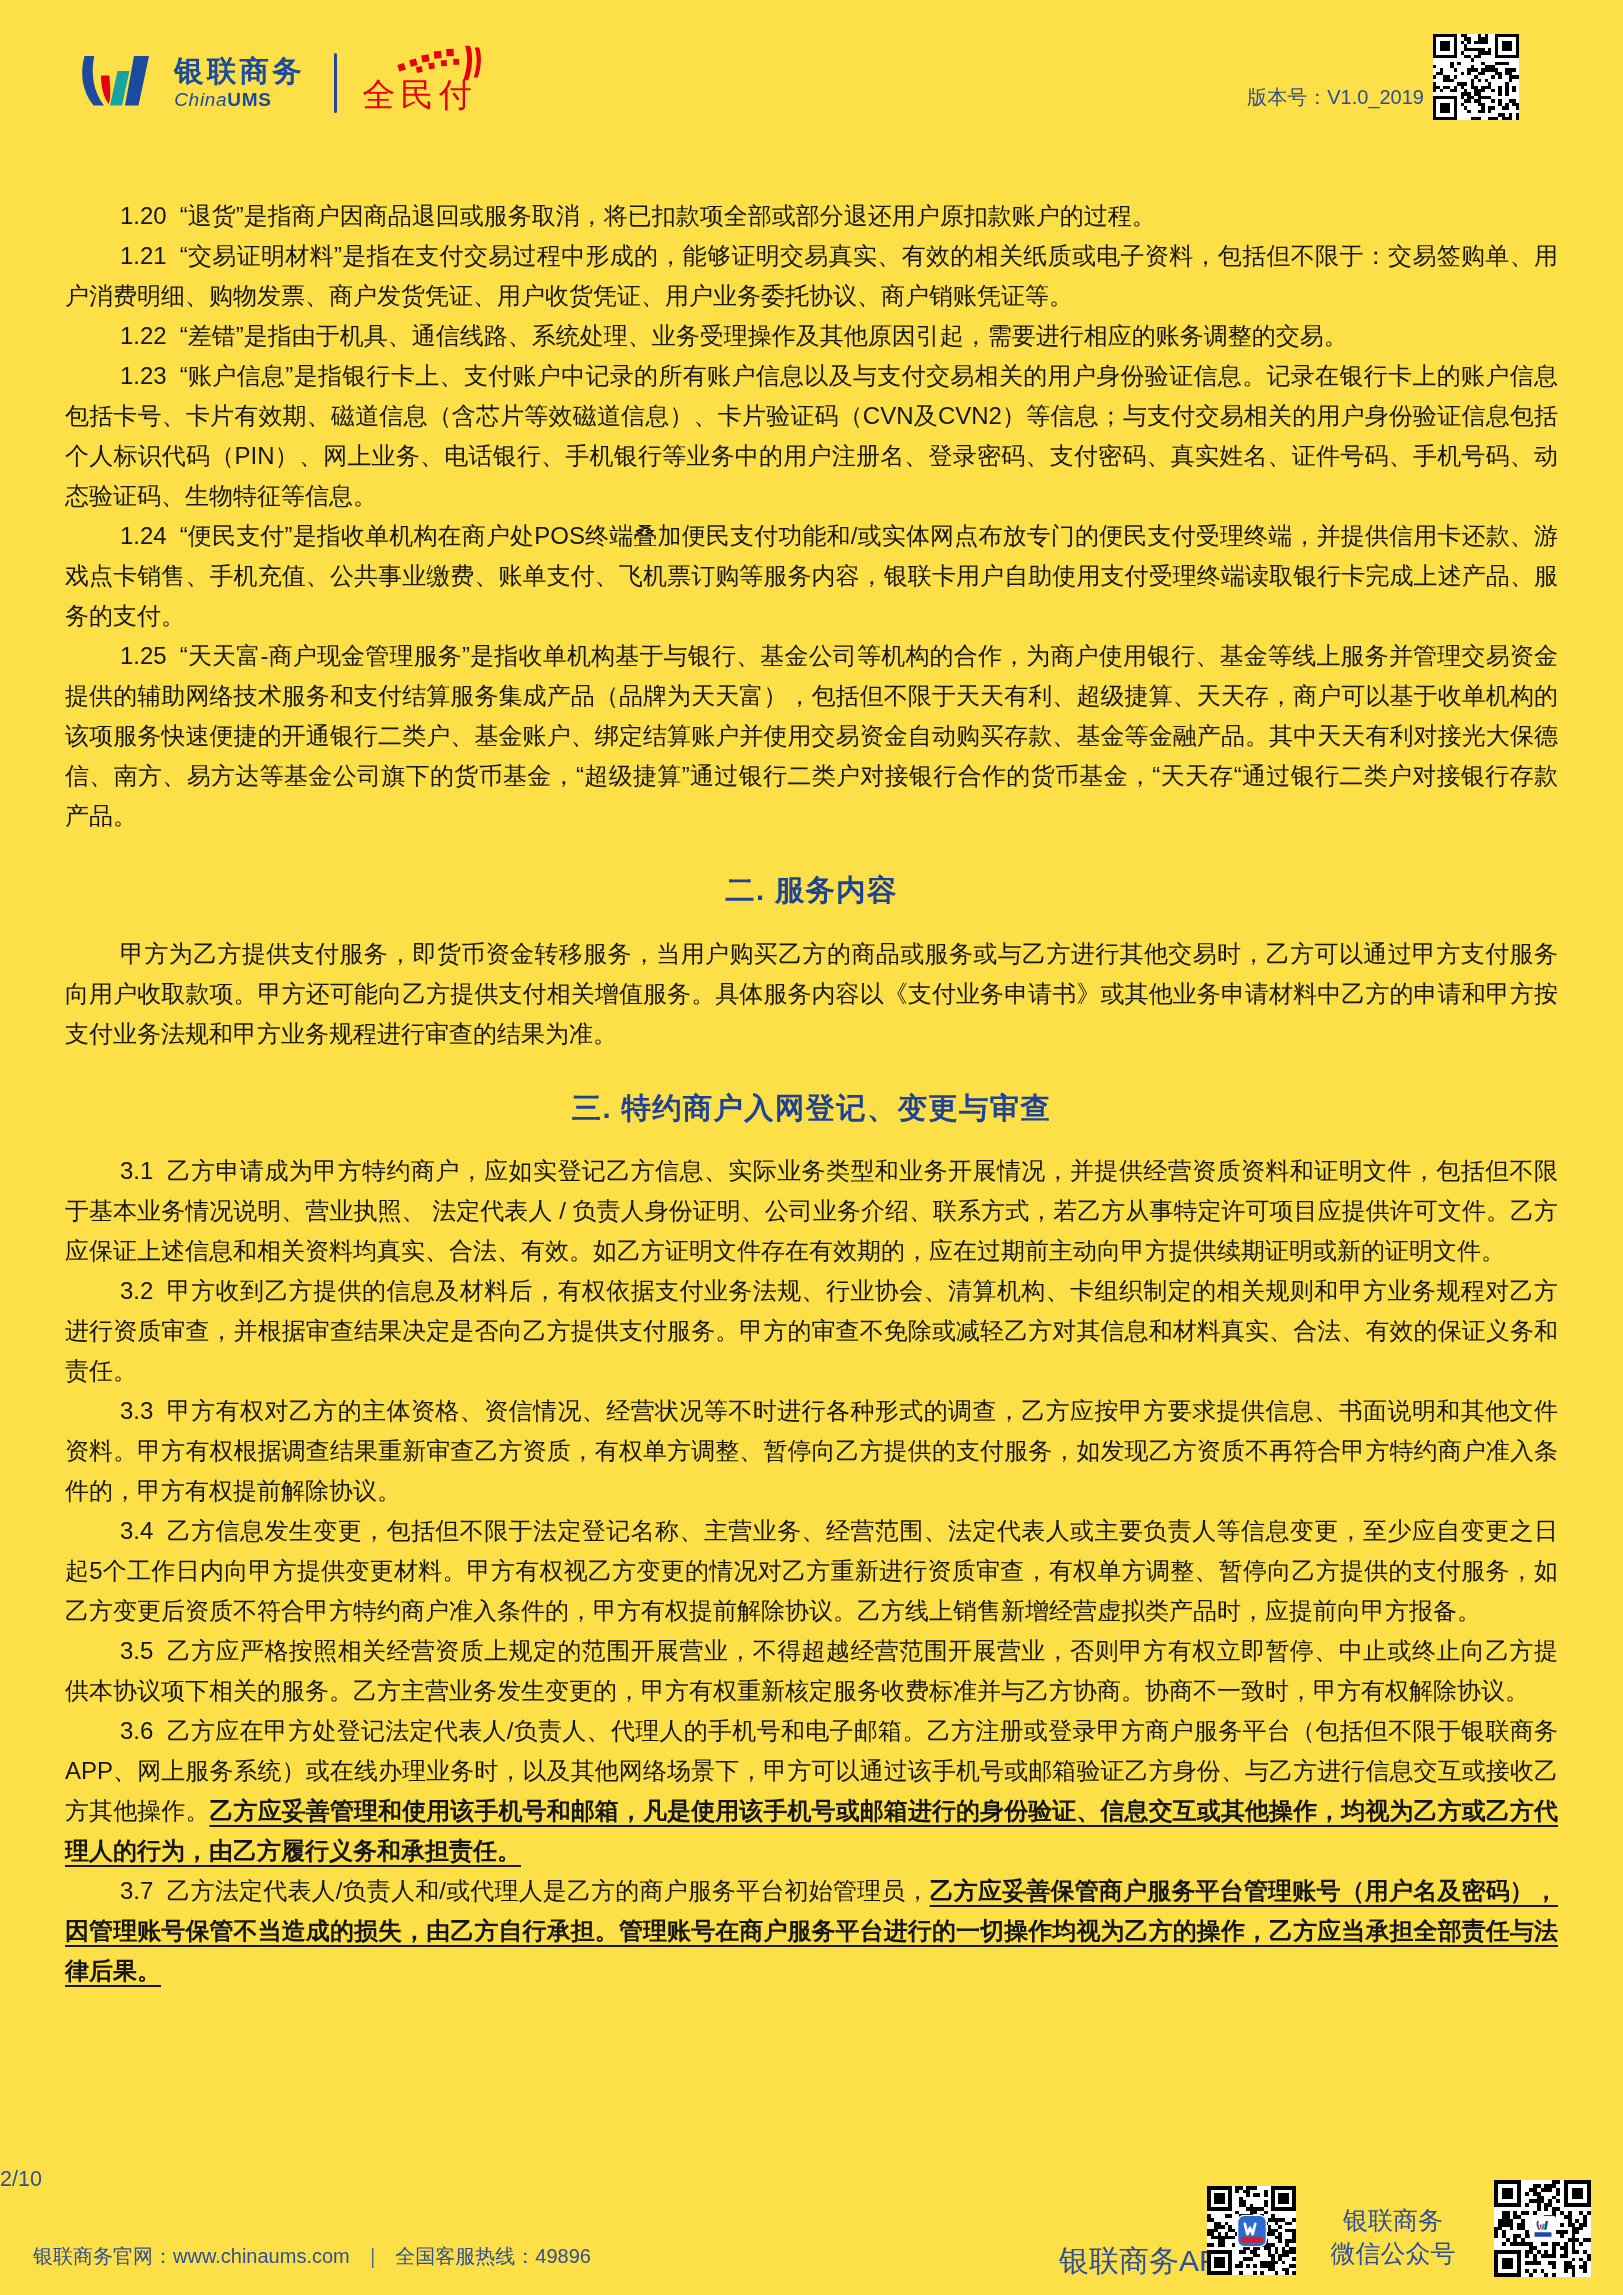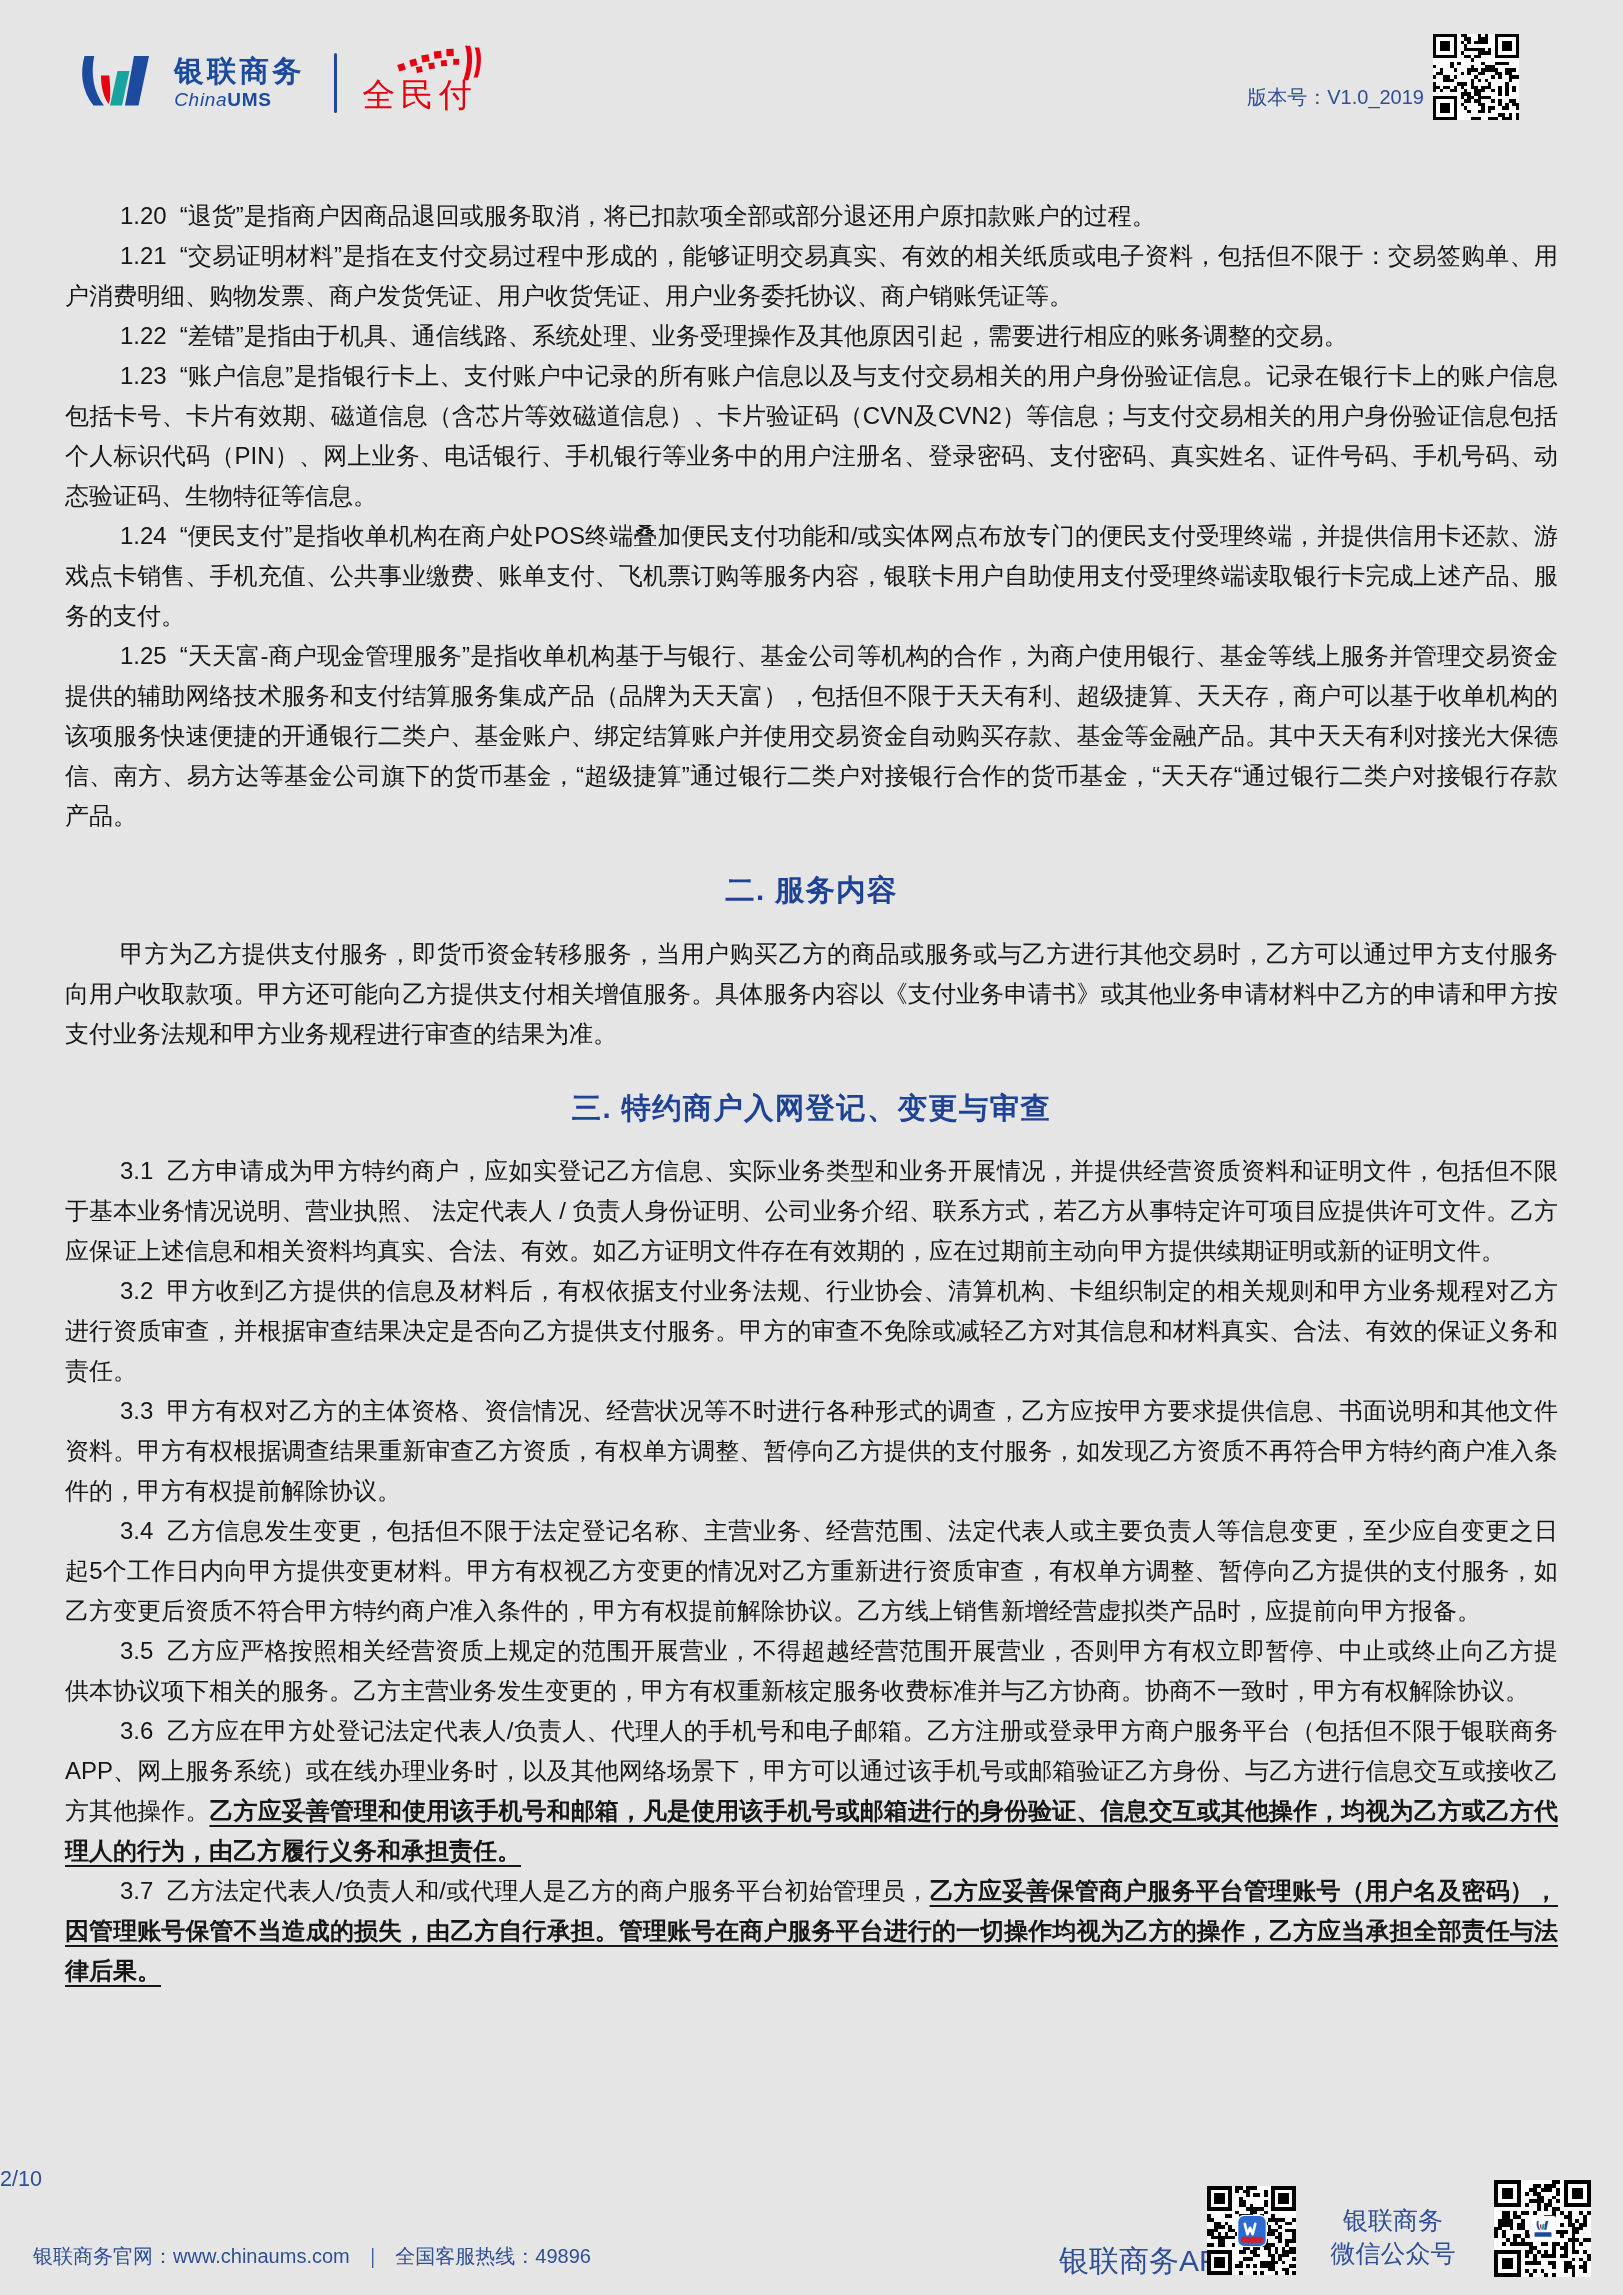--- a/index.html
+++ b/index.html
@@ -6,21 +6,21 @@
   :root{
     --brand-blue:#1b4a9e;
     --brand-red:#e60012;
     --brand-teal:#17a3a0;
     --heading-blue:#1e4396;
     --footer-blue:#2e4f96;
     --body-text:#161616;
   }
   html,body{margin:0;padding:0;background:#fff;}
   .page{
-    position:relative;width:1623px;height:2295px;background:#e5e5e5;overflow:hidden;
+    position:relative;width:1623px;height:2295px;background:#fde047;overflow:hidden;
     font-family:"Liberation Sans","DejaVu Sans",sans-serif;
   }
   
   .header-logo{position:absolute;left:73px;top:47px;display:flex;align-items:center;}
   .logo-mark{width:92px;height:60px;}
   .logo-mark svg{width:100%;height:100%;display:block;}
   .logo-text{display:flex;flex-direction:column;margin-left:9.2px;line-height:1;}
   .logo-cn{font-size:29.4px;font-weight:bold;color:var(--brand-blue);letter-spacing:3.3px;}
   .logo-en{font-size:19px;color:var(--brand-blue);margin-top:3.9px;letter-spacing:0.7px;}
   .logo-en .lt{font-style:italic;font-weight:normal;}

